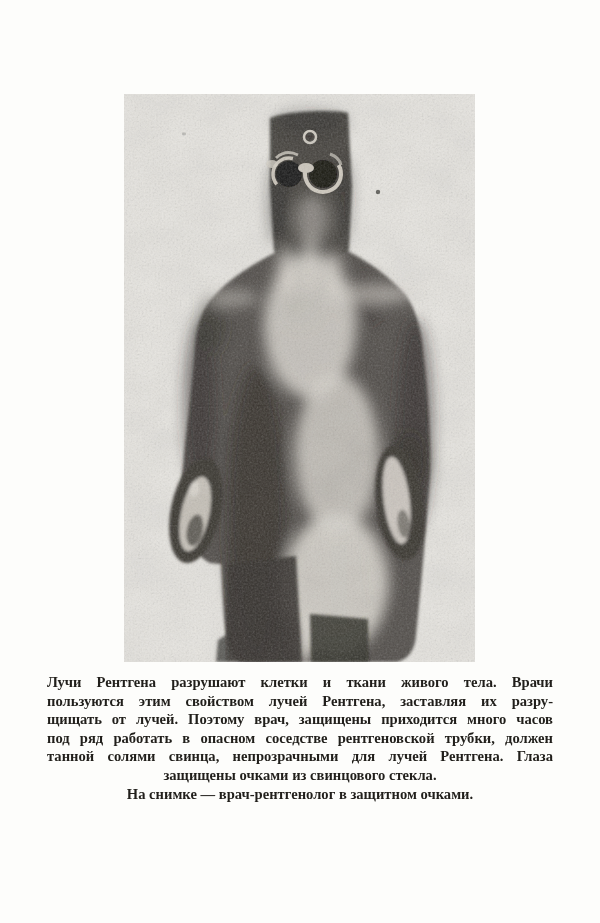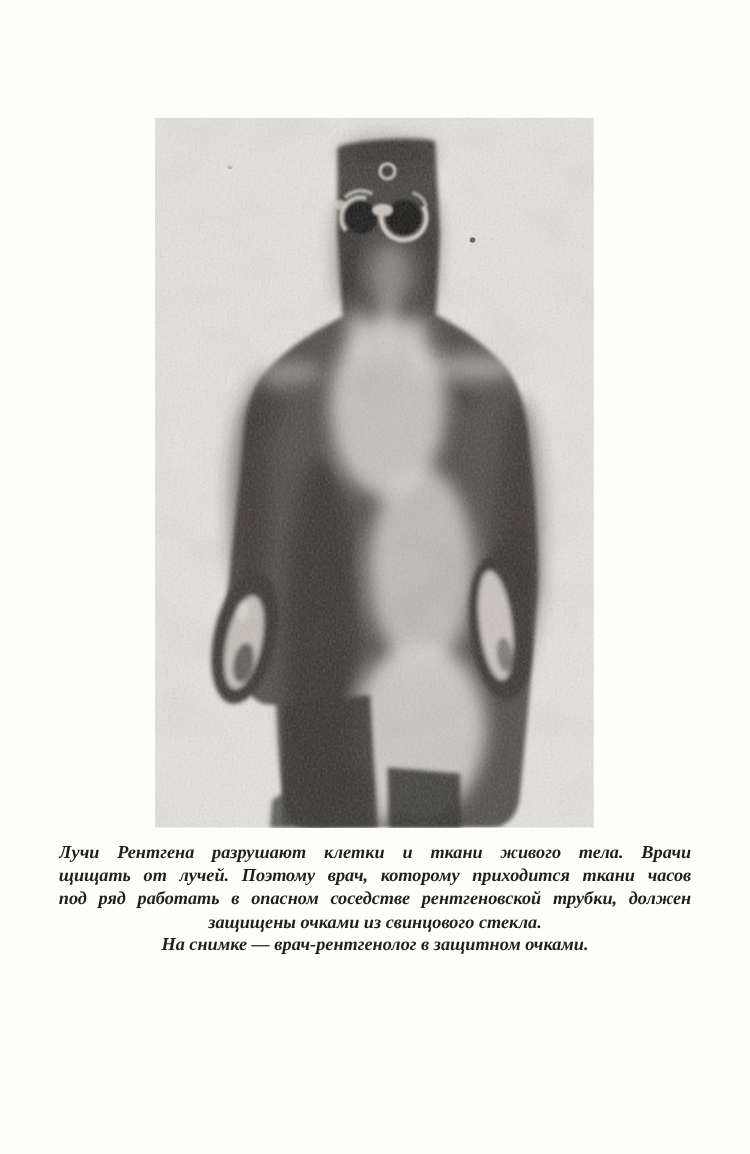--- a/index.html
+++ b/index.html
@@ -22,21 +22,20 @@
   }
   .text-line{
     font-size:14.6px;
     line-height:18.6px;
     font-weight:bold;
     text-align:justify;
     text-align-last:justify;
     white-space:normal;
     overflow:hidden;
     height:18.6px;
-    font-style:italic;
   }
   .text-line.center{
     text-align:left;
     text-align-last:center;
   }
 </style>
 </head>
 <body>
 
 <div class="page">
@@ -158,19 +157,21 @@
       </g>
 
       <rect x="0" y="0" width="351" height="568" filter="url(#noiseF)" opacity="0.3" style="mix-blend-mode:multiply"></rect>
       <rect x="0" y="0" width="351" height="568" filter="url(#noiseF)" opacity="0.26" style="mix-blend-mode:screen"></rect>
       <rect x="0" y="0" width="351" height="568" filter="url(#mottleF)" opacity="0.12" style="mix-blend-mode:multiply"></rect>
     </svg>
   </figure>
 
   <div class="text-block">
     <div class="text-line">Лучи Рентгена разрушают клетки и ткани живого тела. Врачи</div>
-    <div class="text-line">щищать от лучей. Поэтому врач, которому приходится ткани часов</div>
+    <div class="text-line">пользуются этим свойством лучей Рентгена, заставляя их разру-</div>
+    <div class="text-line">щищать от лучей. Поэтому врач, защищены приходится много часов</div>
     <div class="text-line">под ряд работать в опасном соседстве рентгеновской трубки, должен</div>
+    <div class="text-line">танной солями свинца, непрозрачными для лучей Рентгена. Глаза</div>
     <div class="text-line center">защищены очками из свинцового стекла.</div>
     <div class="text-line center">На снимке — врач-рентгенолог в защитном очками.</div>
   </div>
 
 </div>
 
 </body></html>

